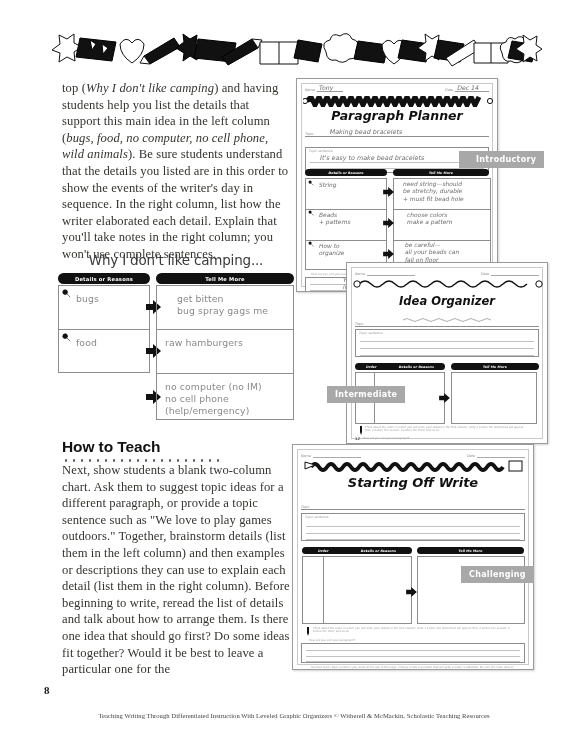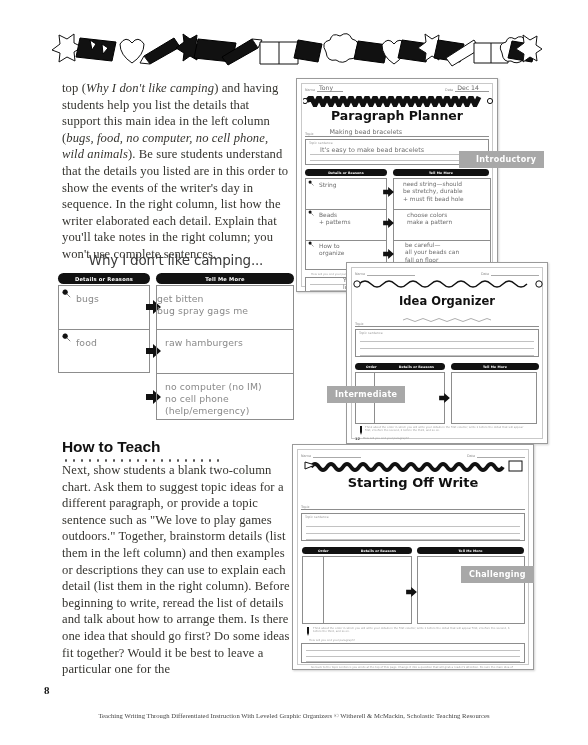--- a/index.html
+++ b/index.html
@@ -47,21 +47,21 @@
   .section-head{position:absolute;left:62px;top:438px;width:228px;}
   .sh-title{font-family:Liberation Sans, sans-serif;font-weight:700;font-size:15.5px;
             color:#111;margin:0;letter-spacing:-.1px;}
   .dotline{margin-top:3px;height:3px;width:158px;
            background-image:radial-gradient(circle, #555 0 1px, transparent 1.4px);
            background-size:8px 3px;background-repeat:repeat-x;}
   .col-left2{position:absolute;left:62px;top:462px;width:228px;}
 
   
   .sheet{position:absolute;background:#fff;border:1px solid #9a9a9a;
-         box-shadow:1px 1px 2px rgba(0,0,0,.18);box-sizing:border-box;overflow:hidden;}
+         box-shadow:1px 1px 2px rgba(0,0,0,.18);box-sizing:border-box;overflow:hidden;font-style:italic;}
   .sheet-inner{position:absolute;inset:4px;border:1px solid #c9c9c9;box-sizing:border-box;}
 
   .ws1{left:296px;top:78px;width:202px;height:214px;}
   .ws2{left:346px;top:262px;width:202px;height:182px;padding-left:20px;}
   .ws3{left:292px;top:444px;width:242px;height:226px;}
 
   .nd-row{position:absolute;left:8px;right:8px;top:4px;height:9px;
           display:flex;justify-content:space-between;font-size:3.6px;color:#777;
           font-family:"DejaVu Sans", sans-serif;}
   .nd{display:flex;align-items:flex-end;gap:2px;}
@@ -216,21 +216,21 @@
         </svg>
         <svg style="position:absolute;left:-4px;top:59px;" width="15" height="14" viewBox="0 0 15 14">
           <polygon points="0,4 7,4 7,0 15,7 7,14 7,10 0,10" fill="#111"></polygon>
         </svg>
         <svg style="position:absolute;left:-4px;top:105px;" width="15" height="14" viewBox="0 0 15 14">
           <polygon points="0,4 7,4 7,0 15,7 7,14 7,10 0,10" fill="#111"></polygon>
         </svg>
       </div>
 
       <div class="chart-colB">
-        <div class="rowB" style="height:44px;padding-left:0;">
+        <div class="rowB" style="height:44px;padding-left:20px;">
           <div class="hand" style="white-space:pre-line;margin-top:3px;">get bitten
 bug spray gags me</div>
         </div>
         <div class="rowB" style="height:44px;padding-left:8px;">
           <div class="hand" style="white-space:pre-line;margin-top:3px;">raw hamburgers</div>
         </div>
         <div class="rowB" style="height:47px;padding-left:8px;">
           <div class="hand" style="white-space:pre-line;margin-top:3px;">no computer (no IM)
 no cell phone
 (help/emergency)</div>
@@ -270,21 +270,21 @@
       </svg>
     </div>
 
     <div class="ws-title ws1-title">Paragraph Planner</div>
 
     <div class="topicbar" style="top:48px;">
       <span class="topic-lbl">Topic</span>
       <span class="topic-val">Making bead bracelets</span>
     </div>
 
-    <div class="tsbox" style="top:60px;height:26px;">
+    <div class="tsbox" style="top:68px;height:26px;">
       <span class="ts-lbl">Topic sentence</span>
       <span class="ts-val">It's easy to make bead bracelets</span>
       <div class="ln" style="top:14px;"></div>
       <div class="ln" style="top:20px;"></div>
     </div>
 
     <div class="sheet-hdr" style="left:8px;width:82px;top:90px;">Details or Reasons</div>
     <div class="sheet-hdr" style="left:96px;right:8px;top:90px;">Tell Me More</div>
 
     <div class="grid-box" style="left:8px;width:82px;top:99px;height:92px;">

